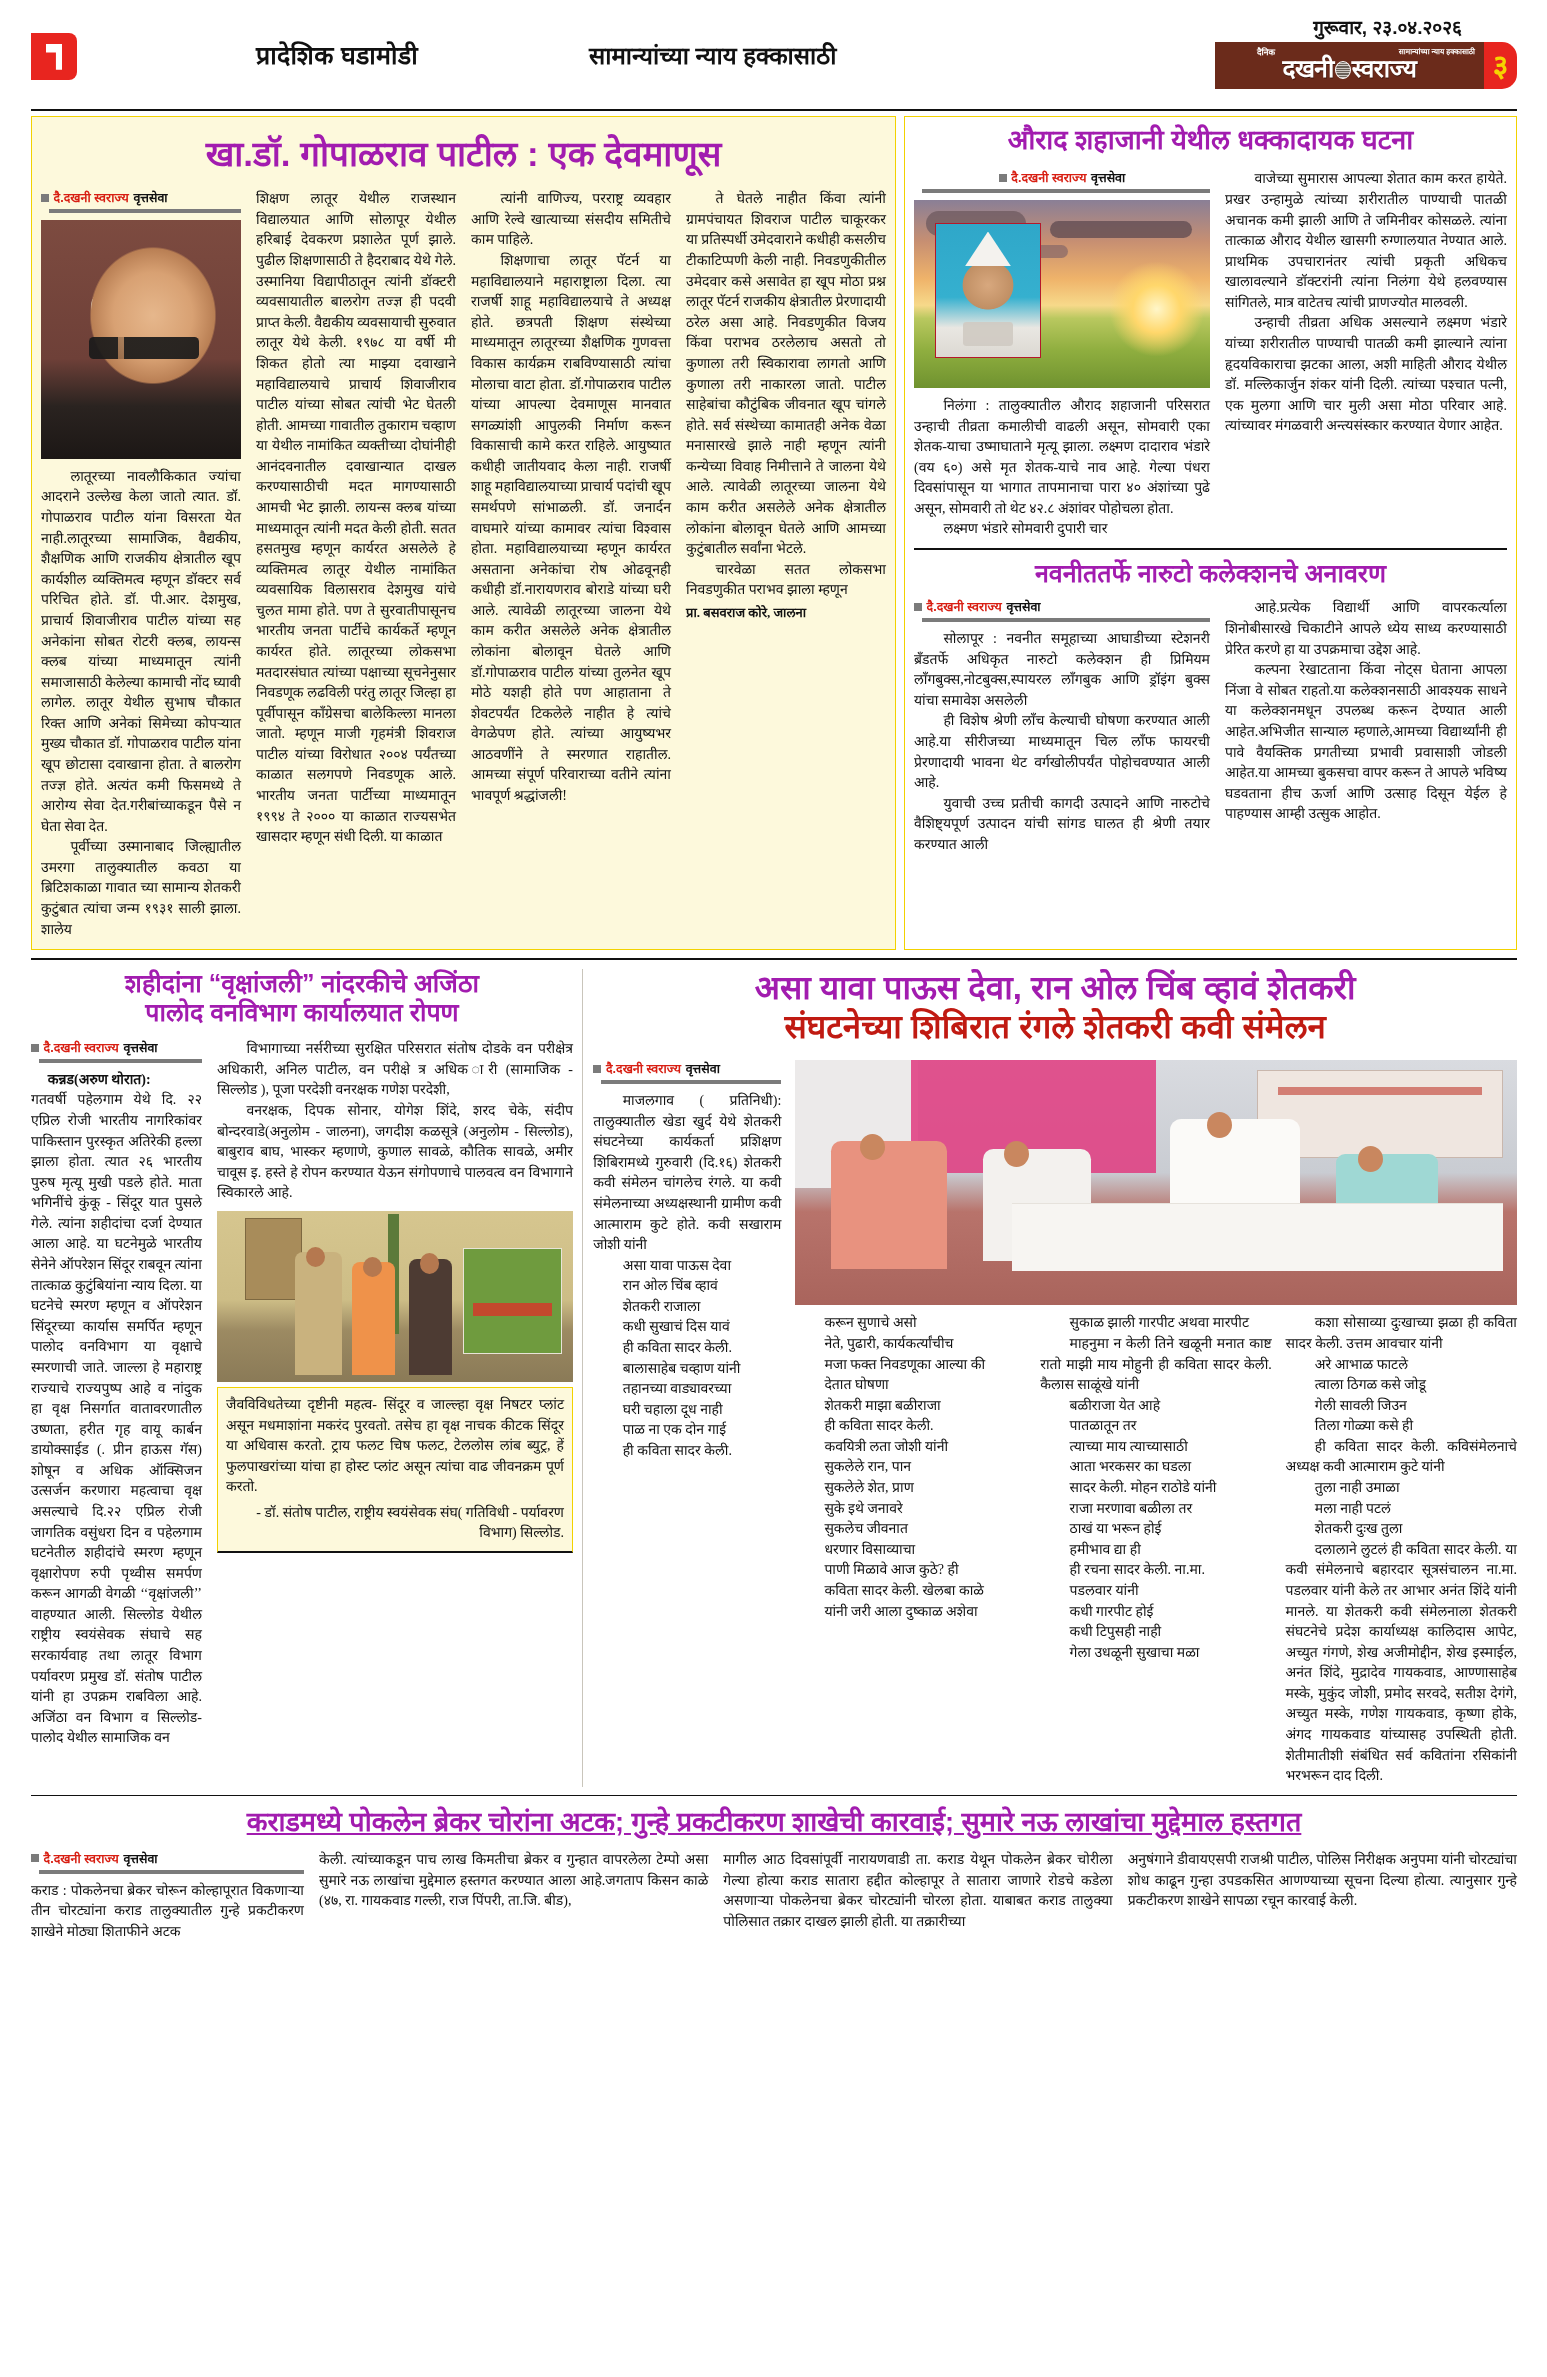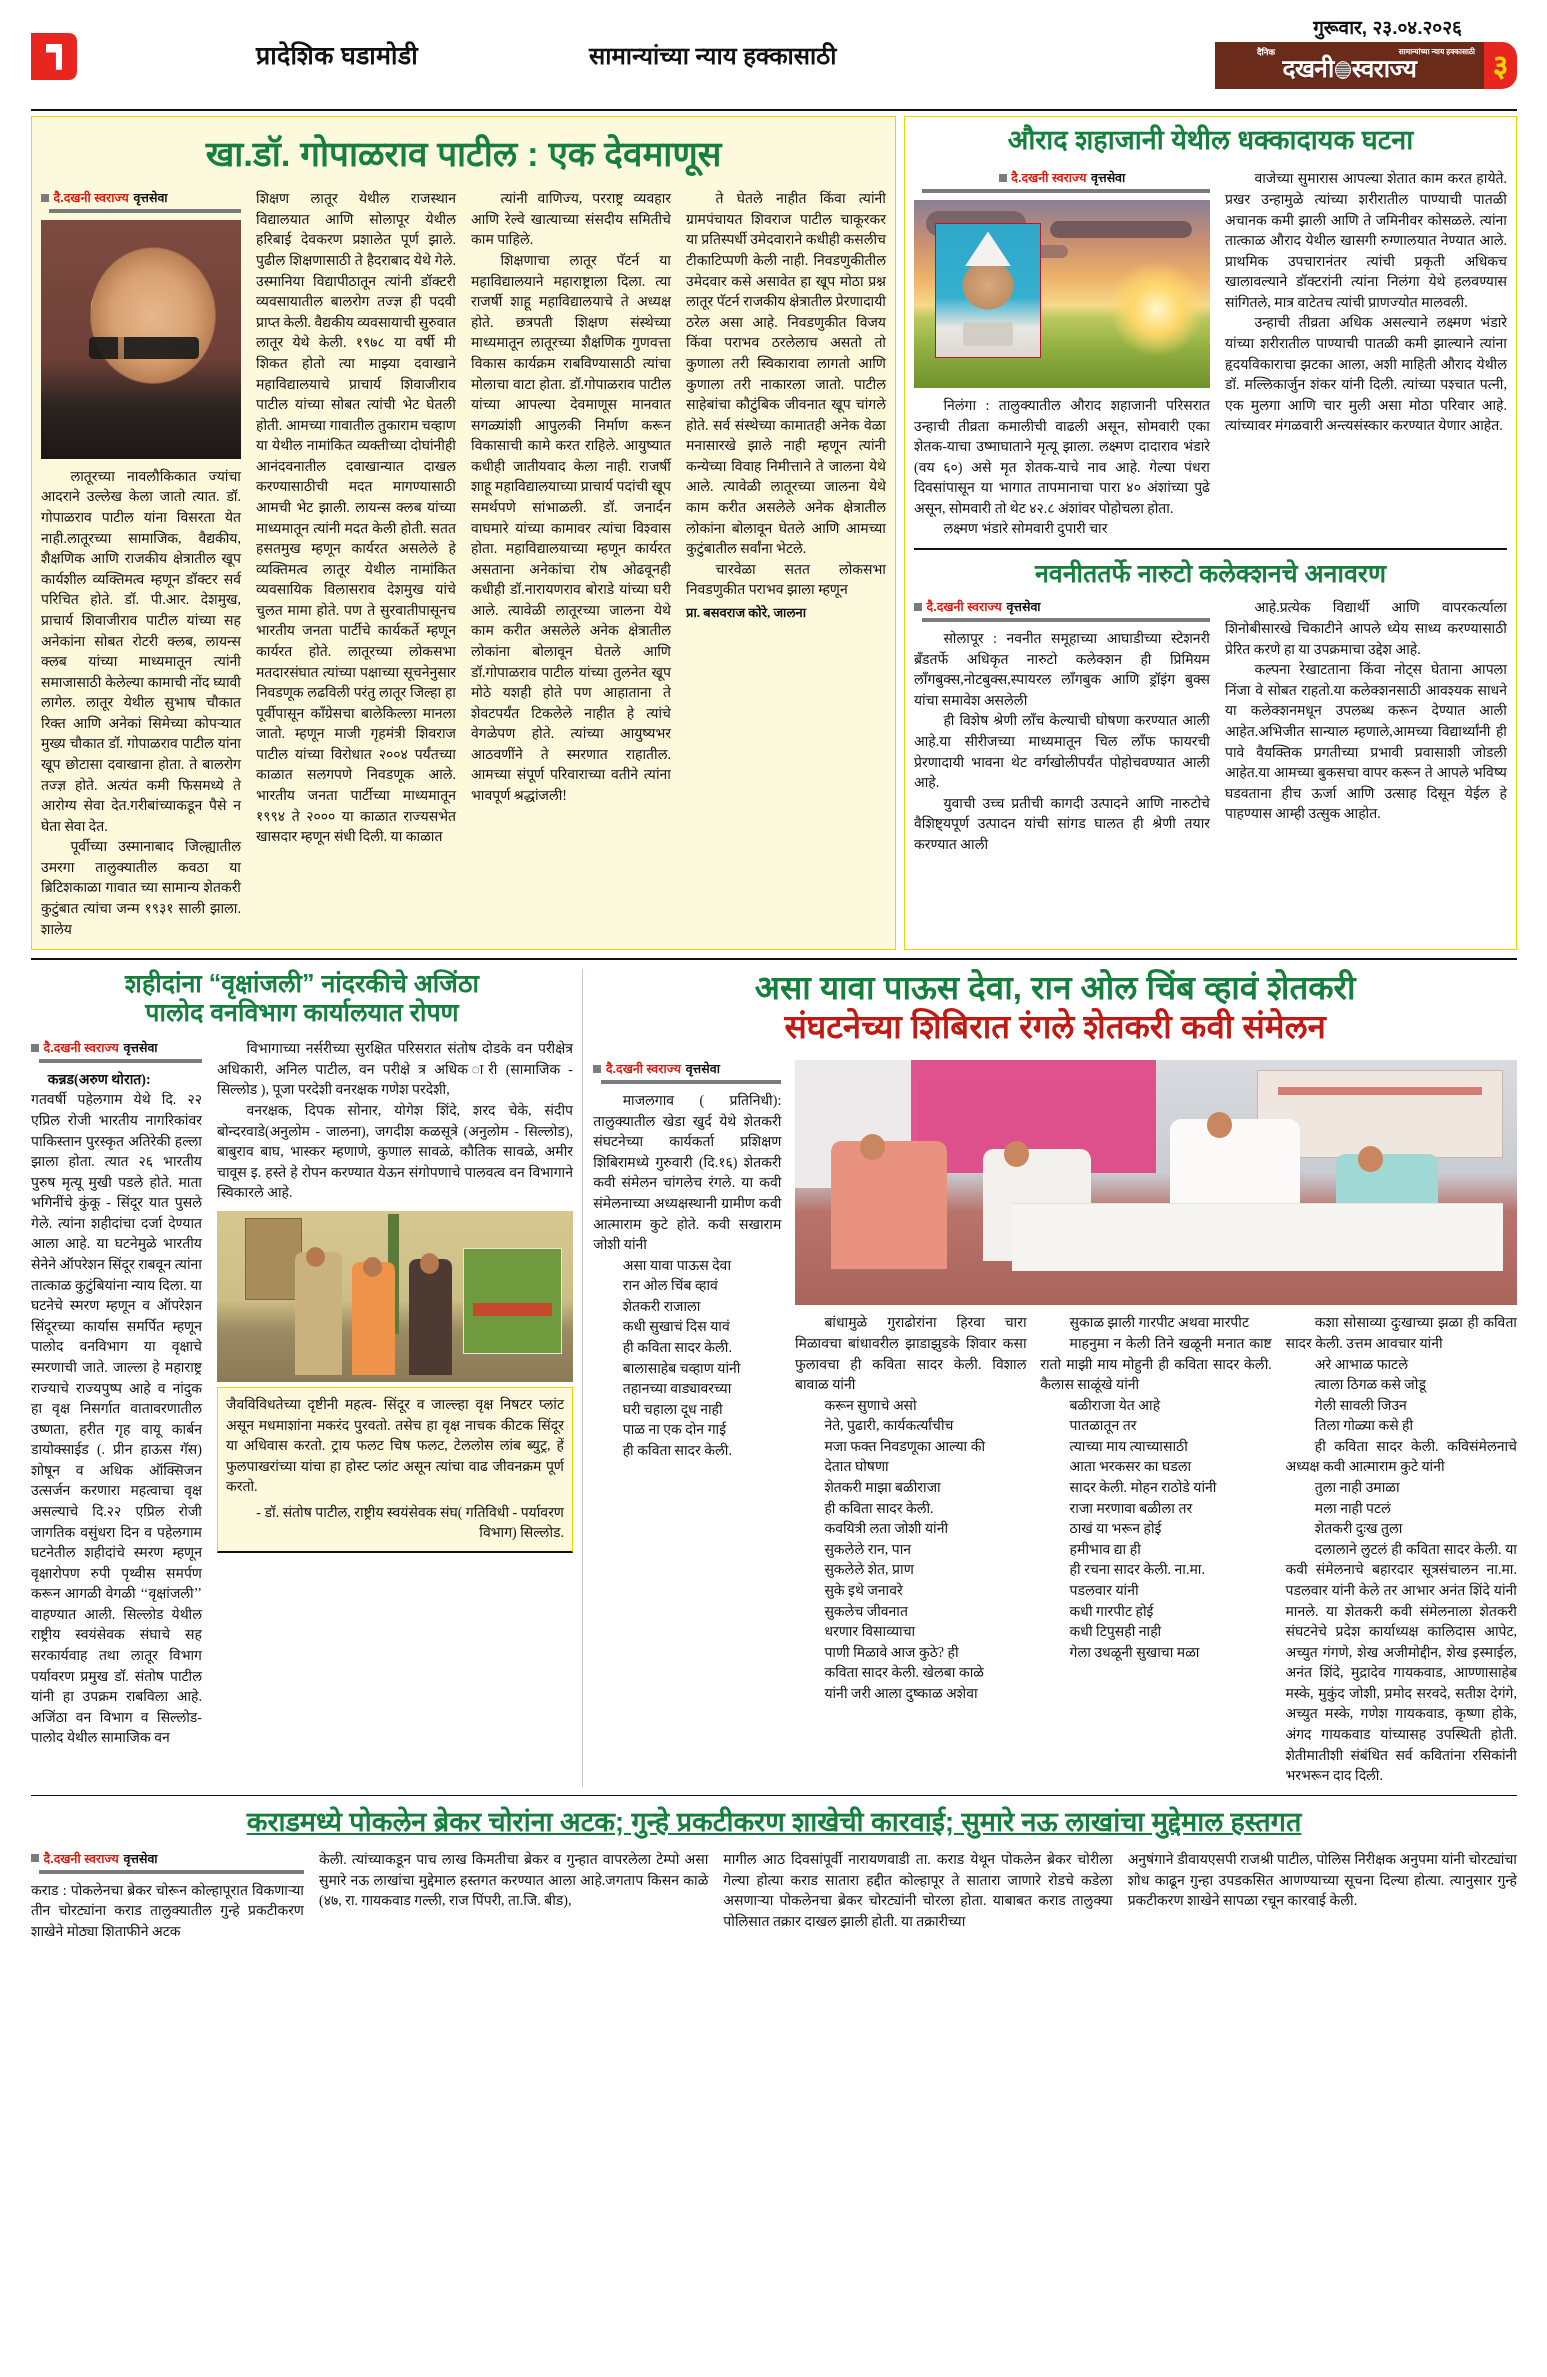--- a/index.html
+++ b/index.html
@@ -142,21 +142,21 @@
     border: 1.7px solid #f2d200;
     background: #ffffff;
     padding: 8px 9px 9px 9px;
   }
 
   .art-headline {
     font-family:"Liberation Sans","DejaVu Sans",sans-serif;
     font-weight:700;
     text-align:center;
     line-height:1.18;
-    color:#15803d;
+    color:#a21caf;
   }
   .hl-xl { font-size: 35px; }
   .hl-lg { font-size: 27px; }
   .hl-md { font-size: 25px; }
   .hl-xxl { font-size: 33px; }
 
   .byline {
     display:flex; align-items:center; gap:4.6px;
     font-family:"Liberation Sans","DejaVu Sans",sans-serif;
     font-size: 12.5px; font-weight:700;
@@ -493,21 +493,20 @@
               <div class="p3"></div>
               <div class="p4"></div>
             <div class="head h1"></div>
               <div class="head h2"></div>
               <div class="head h3"></div>
               <div class="head h4"></div>
             <div class="table"></div>
           </div>
           <div style="display:flex; gap:13.7px; margin-top:8px;">
             <div style="flex:1 1 0;" class="body-text">
-                <p>बांधामुळे गुराढोरांना हिरवा चारा मिळावचा बांधावरील झाडाझुडके शिवार कसा फुलावचा ही कविता सादर केली. विशाल बावाळ यांनी</p>
                 <p>करून सुणाचे असो</p>
                 <p>नेते, पुढारी, कार्यकर्त्यांचीच</p>
                 <p>मजा फक्त निवडणूका आल्या की</p>
                 <p>देतात घोषणा</p>
                 <p>शेतकरी माझा बळीराजा</p>
                 <p>ही कविता सादर केली.</p>
                 <p>कवयित्री लता जोशी यांनी</p>
                 <p>सुकलेले रान, पान</p>
                 <p>सुकलेले शेत, प्राण</p>
                 <p>सुके इथे जनावरे</p>

